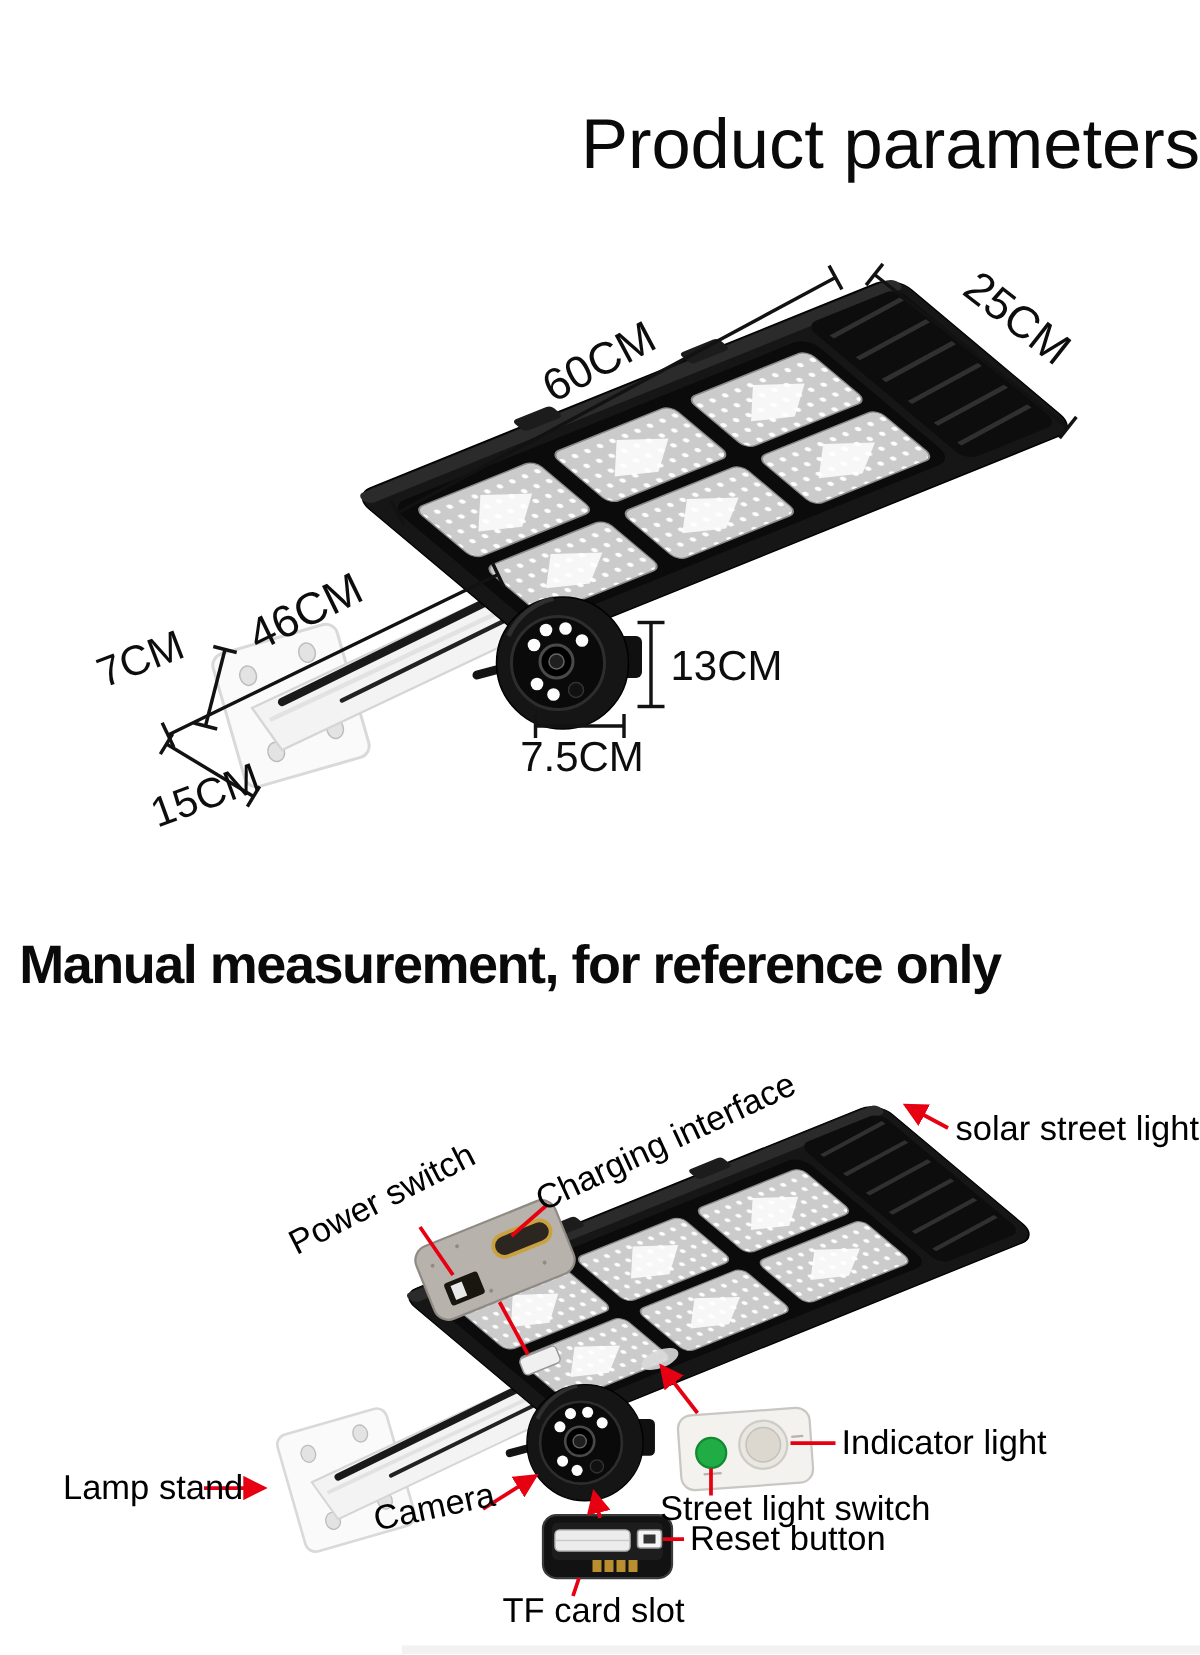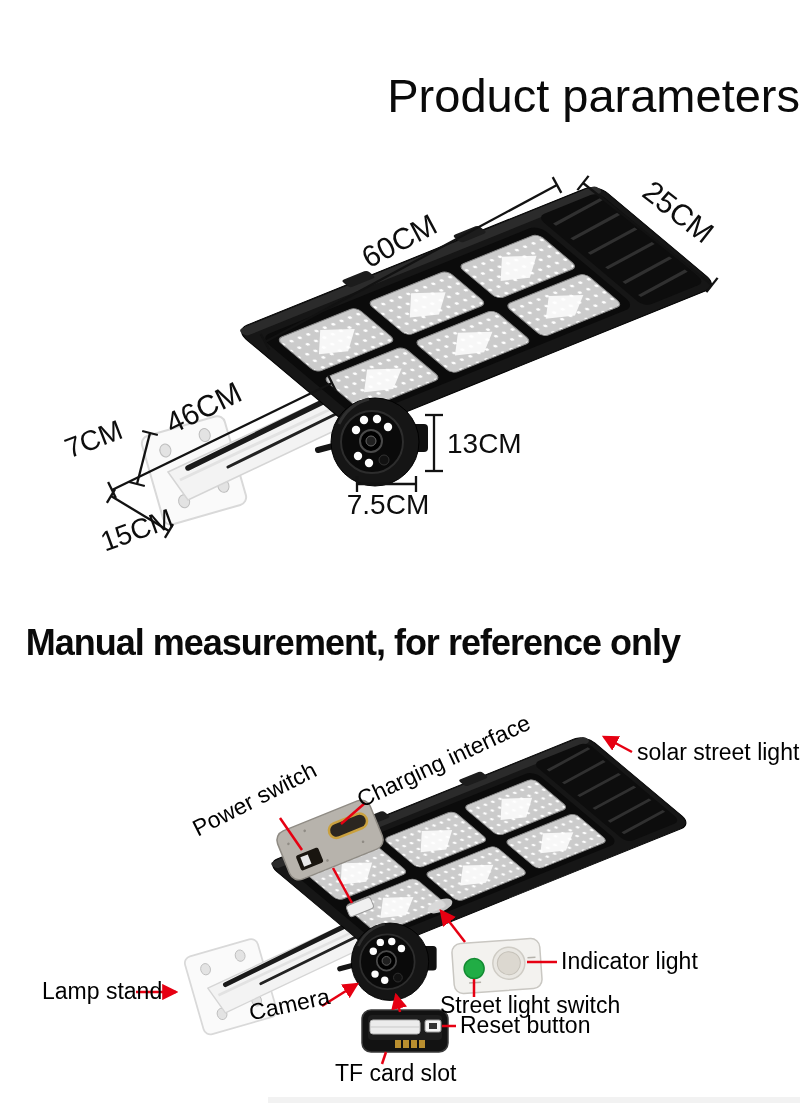--- a/index.html
+++ b/index.html
@@ -1,20 +1,20 @@
 <!DOCTYPE html>
 <html><head>
 <meta charset="utf-8">
 <style>
   html,body{margin:0;padding:0;background:#fff;}
   #canvas{position:relative;width:800px;height:1103px;background:#ffffff;overflow:hidden;
           font-family:"Liberation Sans",sans-serif;}
   .title-main{position:absolute;top:52px;left:0;width:800px;text-align:right;
               font-size:47px;font-weight:400;color:#0a0a0a;letter-spacing:0px;margin-top:16px;}
-  .title-sub{position:absolute;top:622px;left:0;width:680px;text-align:right;
+  .title-sub{position:absolute;top:622px;left:0;width:680px;text-align:center;
              font-size:36px;font-weight:700;color:#0a0a0a;letter-spacing:-1px;}
   svg{position:absolute;left:0;}
   #fig-top{top:140px;}
   #fig-bottom{top:690px;}
   .dim-text{font-family:"Liberation Sans",sans-serif;font-size:30px;fill:#0d0d0d;font-weight:400;}
   .dim-text-s{font-family:"Liberation Sans",sans-serif;font-size:28px;fill:#0d0d0d;font-weight:400;}
   .callout{font-family:"Liberation Sans",sans-serif;font-size:23px;fill:#000;font-weight:400;}
   .dimline{stroke:#121212;stroke-width:2.3;fill:none;}
   .redline{stroke:#e60012;stroke-width:2.5;fill:none;}
   .footer-strip{position:absolute;left:268px;top:1097px;width:532px;height:6px;background:#f2f2f2;}

